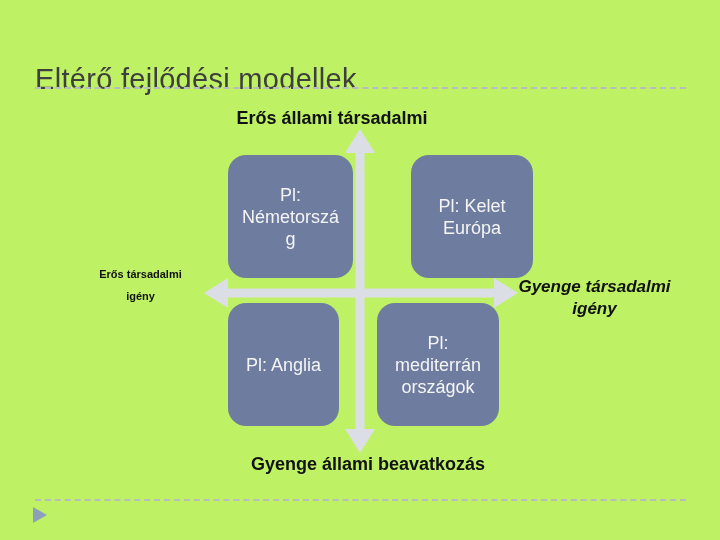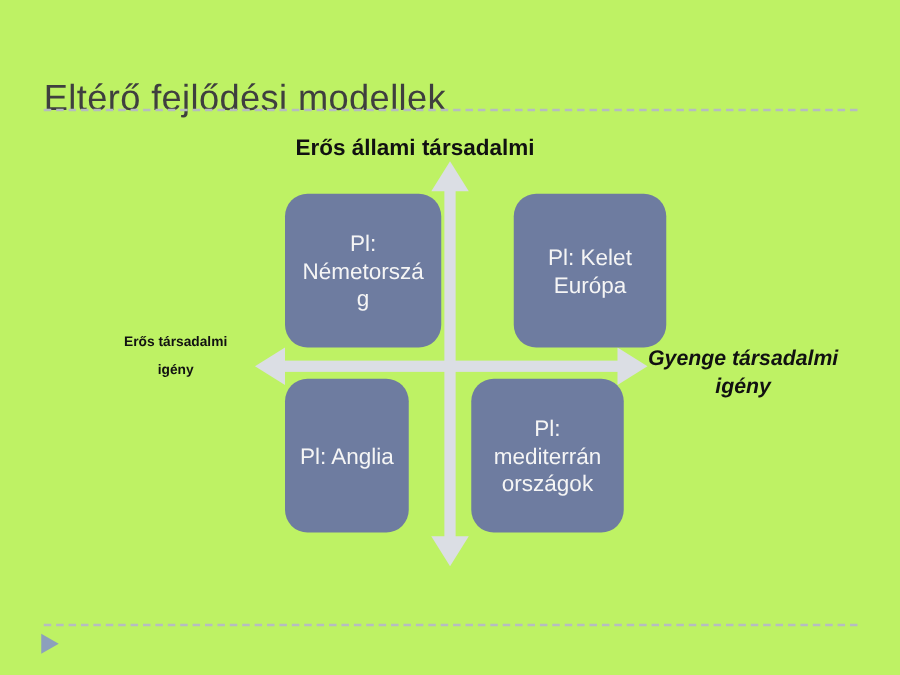--- a/index.html
+++ b/index.html
@@ -62,21 +62,21 @@
     font-size: 18px;
     line-height: 22px;
     display: flex;
     align-items: center;
     justify-content: center;
     text-align: center;
     white-space: pre-line;
   }
   .quad-box.tl { left: 228px; top: 155px; width: 125px; height: 123px; }
   .quad-box.tr { left: 377px; top: 155px; width: 122px; height: 123px; margin-left: 34px; }
-  .quad-box.bl { left: 228px; top: 303px; width: 99px; height: 123px; }
+  .quad-box.bl { left: 228px; top: 303px; width: 111px; height: 123px; }
   .quad-box.br { left: 377px; top: 303px; width: 122px; height: 123px; }
 
   .corner-triangle {
     position: absolute;
     left: 33px;
     top: 507px;
     width: 0;
     height: 0;
     border-top: 8px solid transparent;
     border-bottom: 8px solid transparent;
@@ -119,18 +119,19 @@
   <div class="quad-box br">Pl:
 mediterrán
 országok</div>
 
   <div class="axis-label left">Erős társadalmi
 igény</div>
 
   <div class="axis-label right">Gyenge társadalmi
 igény</div>
 
+  <div class="axis-label bottom">Gyenge állami beavatkozás</div>
 
   <div class="divider bottom-rule"></div>
 
   <div class="corner-triangle"></div>
 
 </div>
 
 </body></html>

